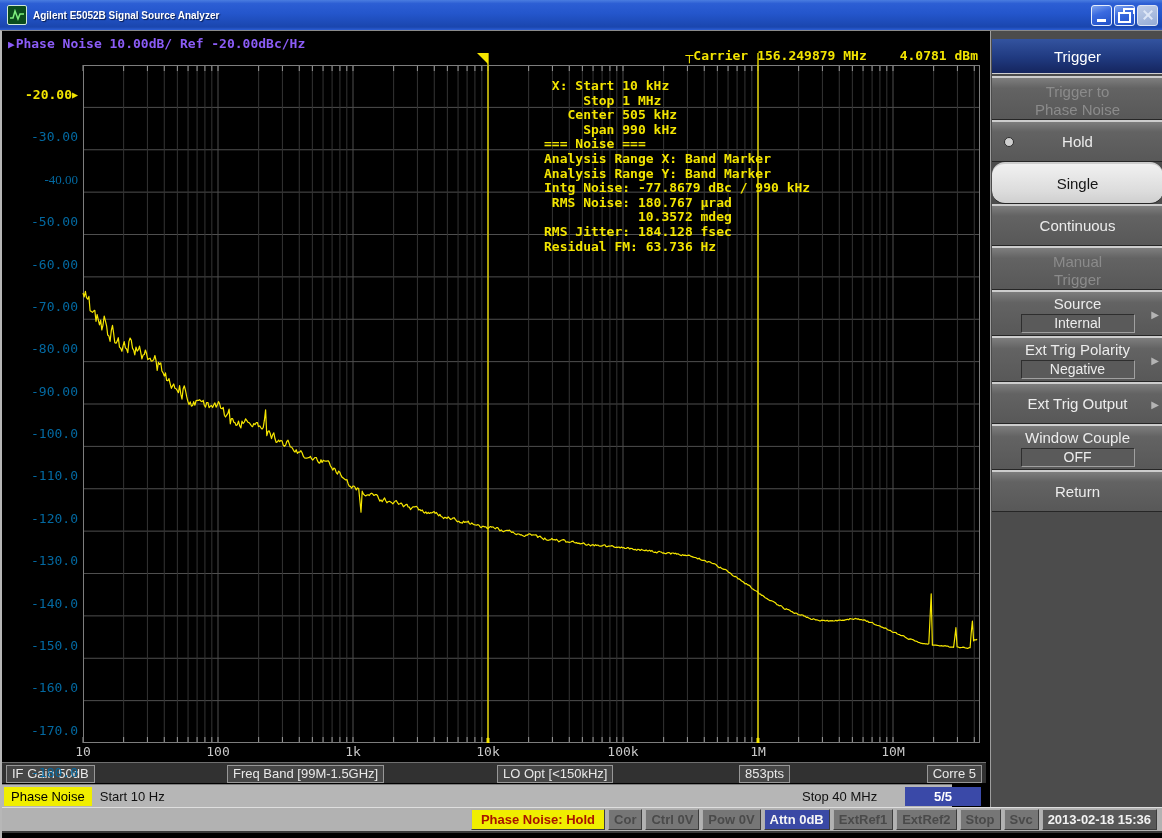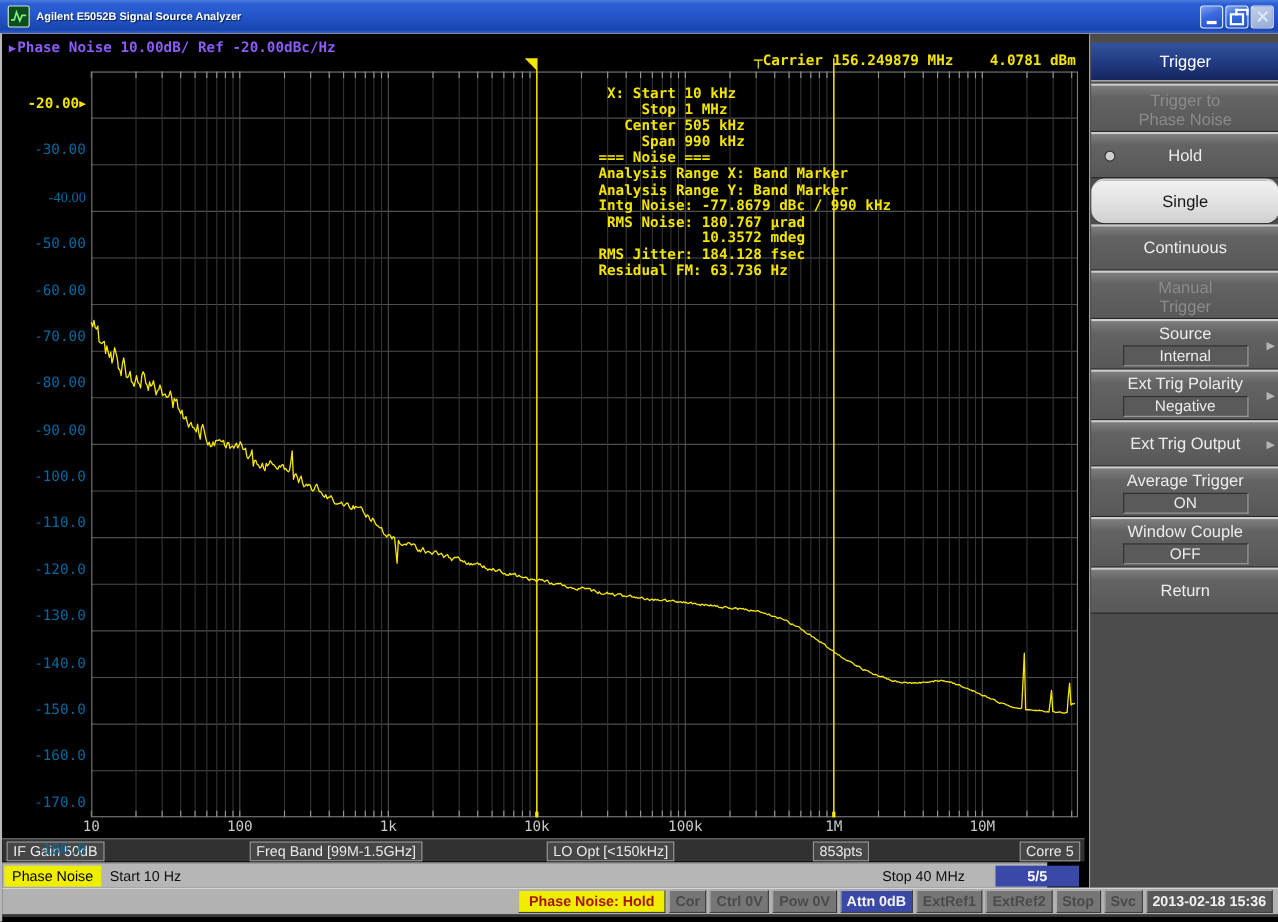--- a/index.html
+++ b/index.html
@@ -405,24 +405,20 @@
       <div class="skl">Ext Trig Polarity</div>
       <div class="skval">Negative</div>
       <span class="arr">▶</span>
     </div>
 
     <div class="skey">
       <div class="skl">Ext Trig Output</div>
       <span class="arr">▶</span>
     </div>
 
-    <div class="skey withval">
-      <div class="skl">Average Trigger</div>
-      <div class="skval">ON</div>
-    </div>
 
     <div class="skey withval">
       <div class="skl">Window Couple</div>
       <div class="skval">OFF</div>
     </div>
 
     <div class="skey">
       <div class="skl">Return</div>
     </div>
   </div>

